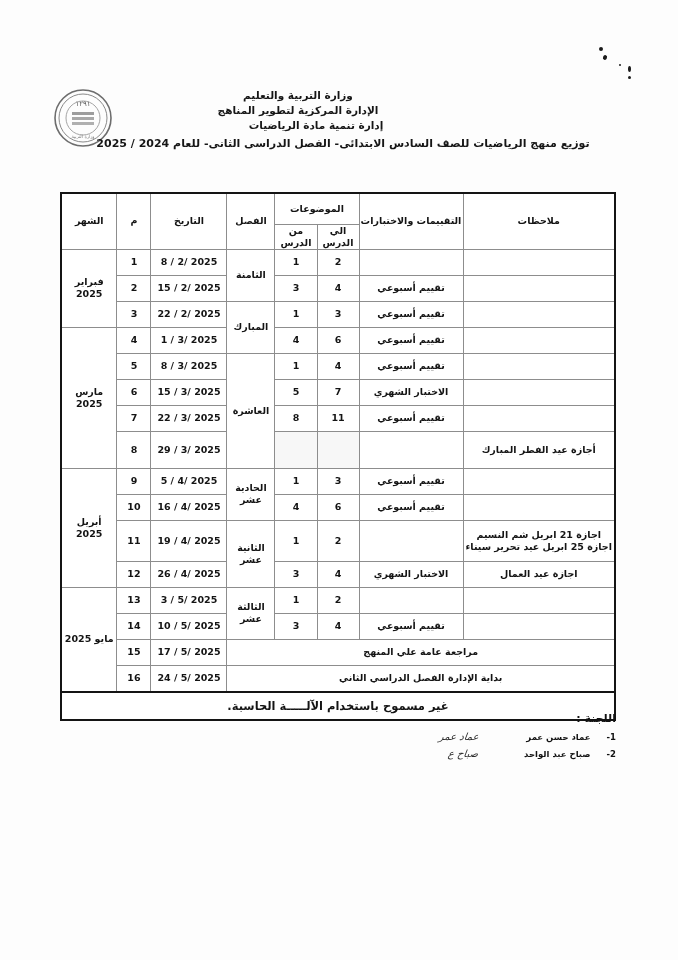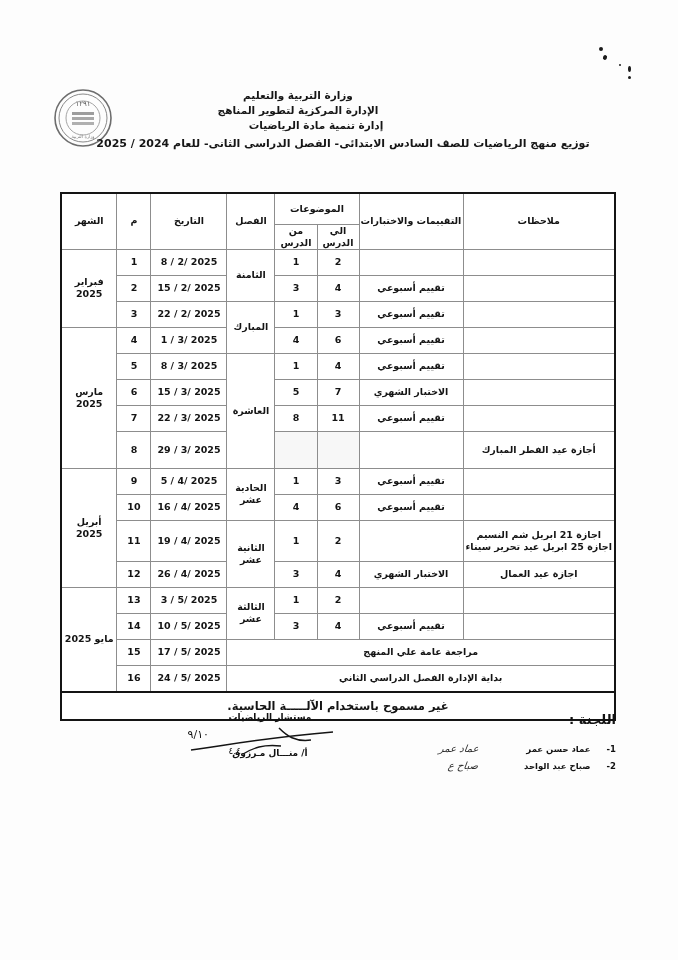--- a/index.html
+++ b/index.html
@@ -164,23 +164,23 @@
     height: 90px;
   }
   .committee {
     position: absolute;
     right: 62px;
     top: 0;
     width: 260px;
     text-align: right;
   }
   .committee .cm-title {
-    font-size: 13px;
-    font-weight: bold;
-    margin-bottom: 16px;
+    font-size: 11px;
+    font-weight: bold;
+    margin-bottom: 6px;
   }
   .cm-row {
     display: flex;
     flex-direction: row;
     align-items: center;
     gap: 16px;
     margin-bottom: 6px;
     font-size: 8.5px;
     font-weight: bold;
   }
@@ -451,29 +451,16 @@
         <span class="cm-sign">عماد عمر</span>
       </div>
 
       <div class="cm-row">
         <span>2-</span>
         <span class="cm-name">صباح عبد الواحد</span>
         <span class="cm-sign">صباح ع</span>
       </div>
     </div>
 
-    <div class="consultant">
-      <div class="co-title">مستشار الرياضيات</div>
-      <div class="scribble">
-        <svg width="170" height="34" viewBox="0 0 170 34">
-          <path d="M8 26 C40 22, 78 14, 150 8" fill="none" stroke="#141414" stroke-width="1.5"></path>
-          <path d="M96 4 C104 12, 112 18, 128 16" fill="none" stroke="#141414" stroke-width="1.5"></path>
-          <path d="M60 30 C70 24, 80 20, 98 22" fill="none" stroke="#141414" stroke-width="1.3"></path>
-          <text x="26" y="14" font-size="11" font-family="DejaVu Sans" fill="#141414">٩/١٠</text>
-          <text x="58" y="30" font-size="9" font-family="DejaVu Sans" fill="#141414">٤.٤</text>
-        </svg>
-      </div>
-      <div class="co-name">أ/ منـــال مـرزوق</div>
-    </div>
 
   </div>
 
 </div>
 
 </body></html>

